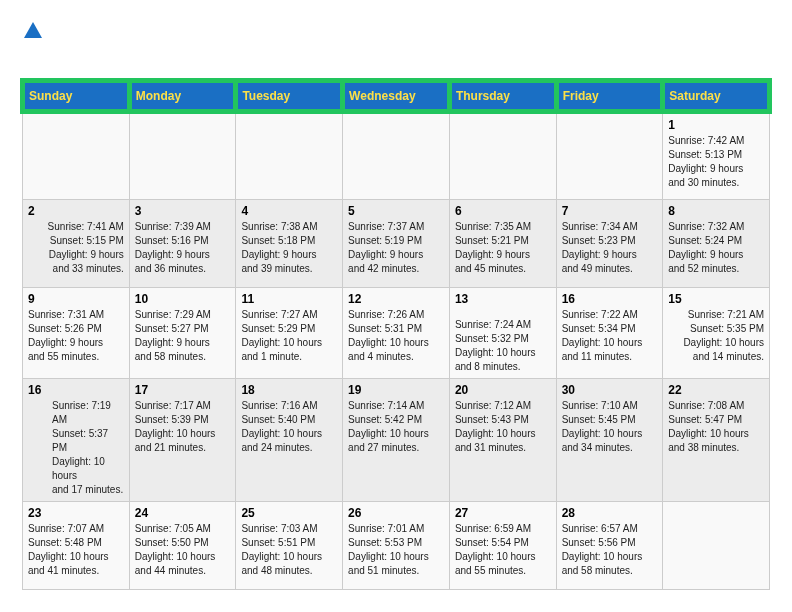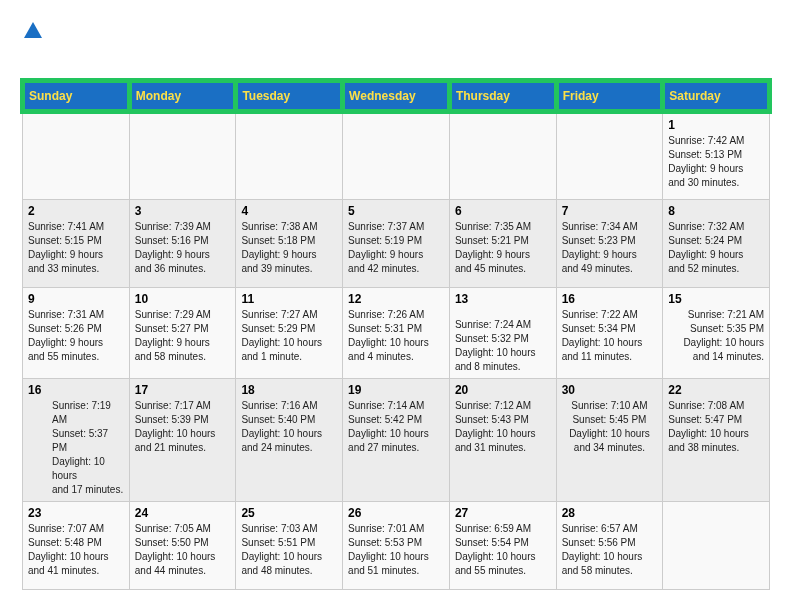--- a/index.html
+++ b/index.html
@@ -123,21 +123,21 @@
           <span class="day-num">1</span>
           <div class="day-info" style="white-space: pre-line;">Sunrise: 7:42 AM
 Sunset: 5:13 PM
 Daylight: 9 hours
 and 30 minutes.</div>
         </td>
       </tr>
       <tr>
         <td>
           <span class="day-num">2</span>
-          <div class="day-info" style="white-space: pre-line;">Sunrise: 7:41 AM
+          <div class="day-info" style="white-space: pre-line; text-align: right;">Sunrise: 7:41 AM
 Sunset: 5:15 PM
 Daylight: 9 hours
 and 33 minutes.</div>
         </td>
         <td>
           <span class="day-num">3</span>
           <div class="day-info" style="white-space: pre-line;">Sunrise: 7:39 AM
 Sunset: 5:16 PM
 Daylight: 9 hours
 and 36 minutes.</div>
@@ -260,21 +260,21 @@
         </td>
         <td>
           <span class="day-num">20</span>
           <div class="day-info" style="white-space: pre-line;">Sunrise: 7:12 AM
 Sunset: 5:43 PM
 Daylight: 10 hours
 and 31 minutes.</div>
         </td>
         <td>
           <span class="day-num">30</span>
-          <div class="day-info" style="white-space: pre-line; text-align: center;">Sunrise: 7:10 AM
+          <div class="day-info" style="white-space: pre-line;">Sunrise: 7:10 AM
 Sunset: 5:45 PM
 Daylight: 10 hours
 and 34 minutes.</div>
         </td>
         <td>
           <span class="day-num">22</span>
           <div class="day-info" style="white-space: pre-line;">Sunrise: 7:08 AM
 Sunset: 5:47 PM
 Daylight: 10 hours
 and 38 minutes.</div>

